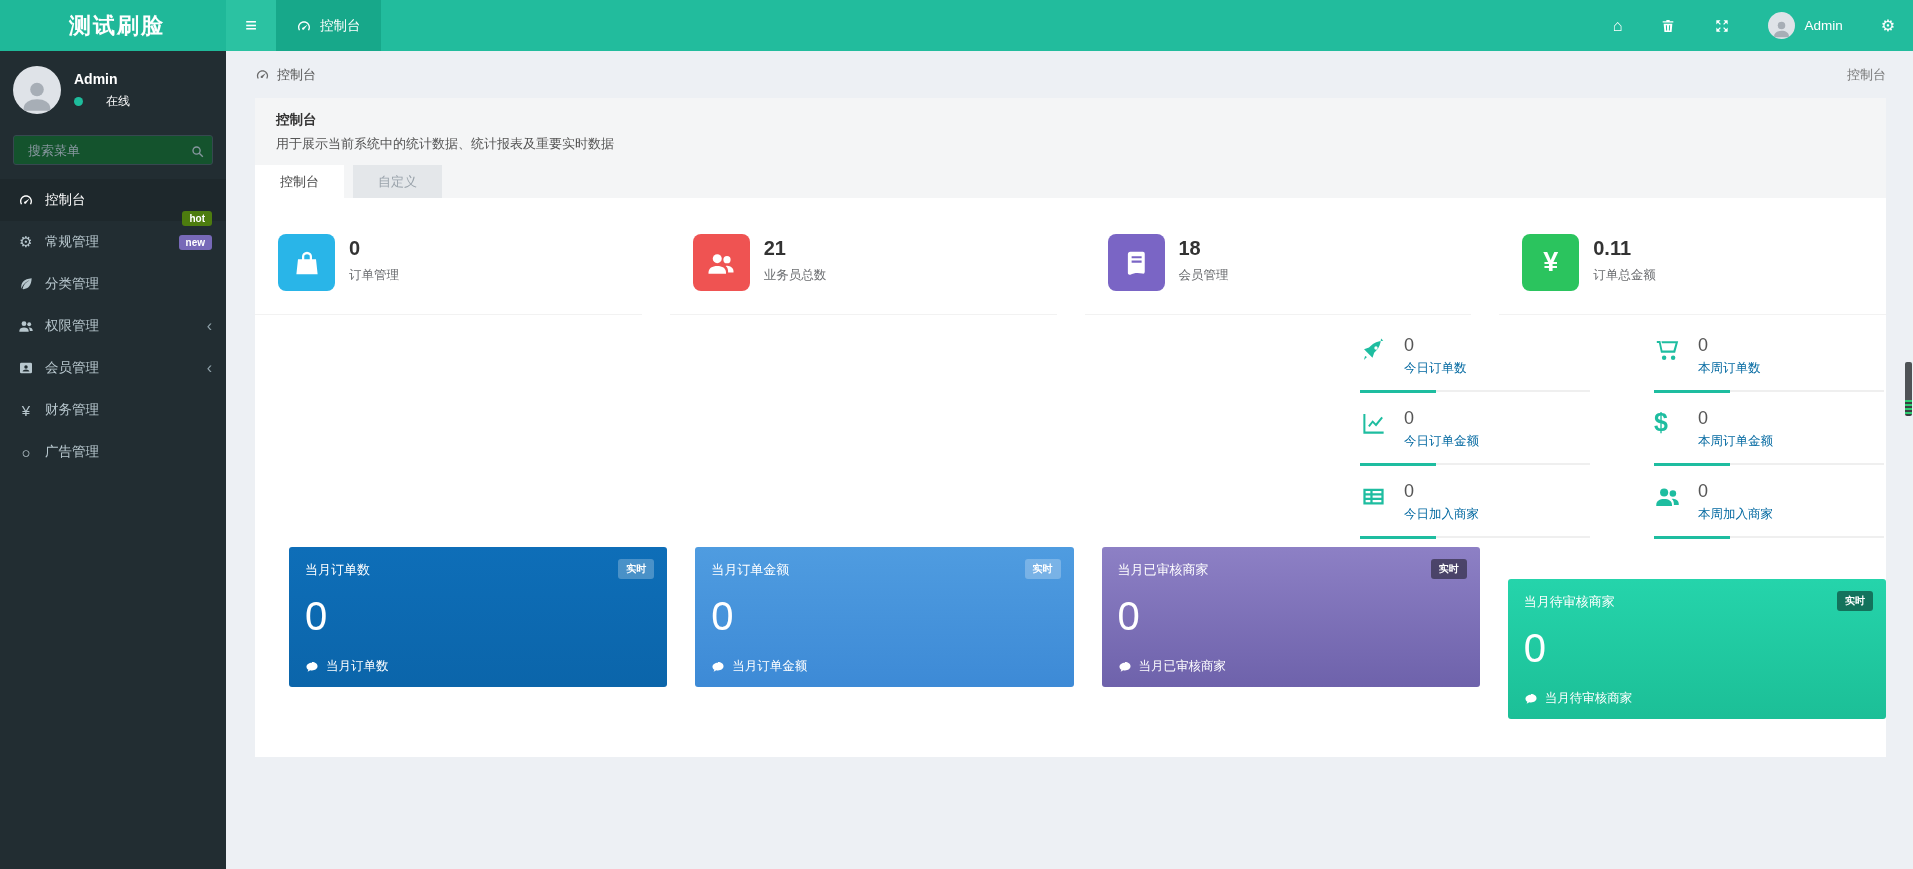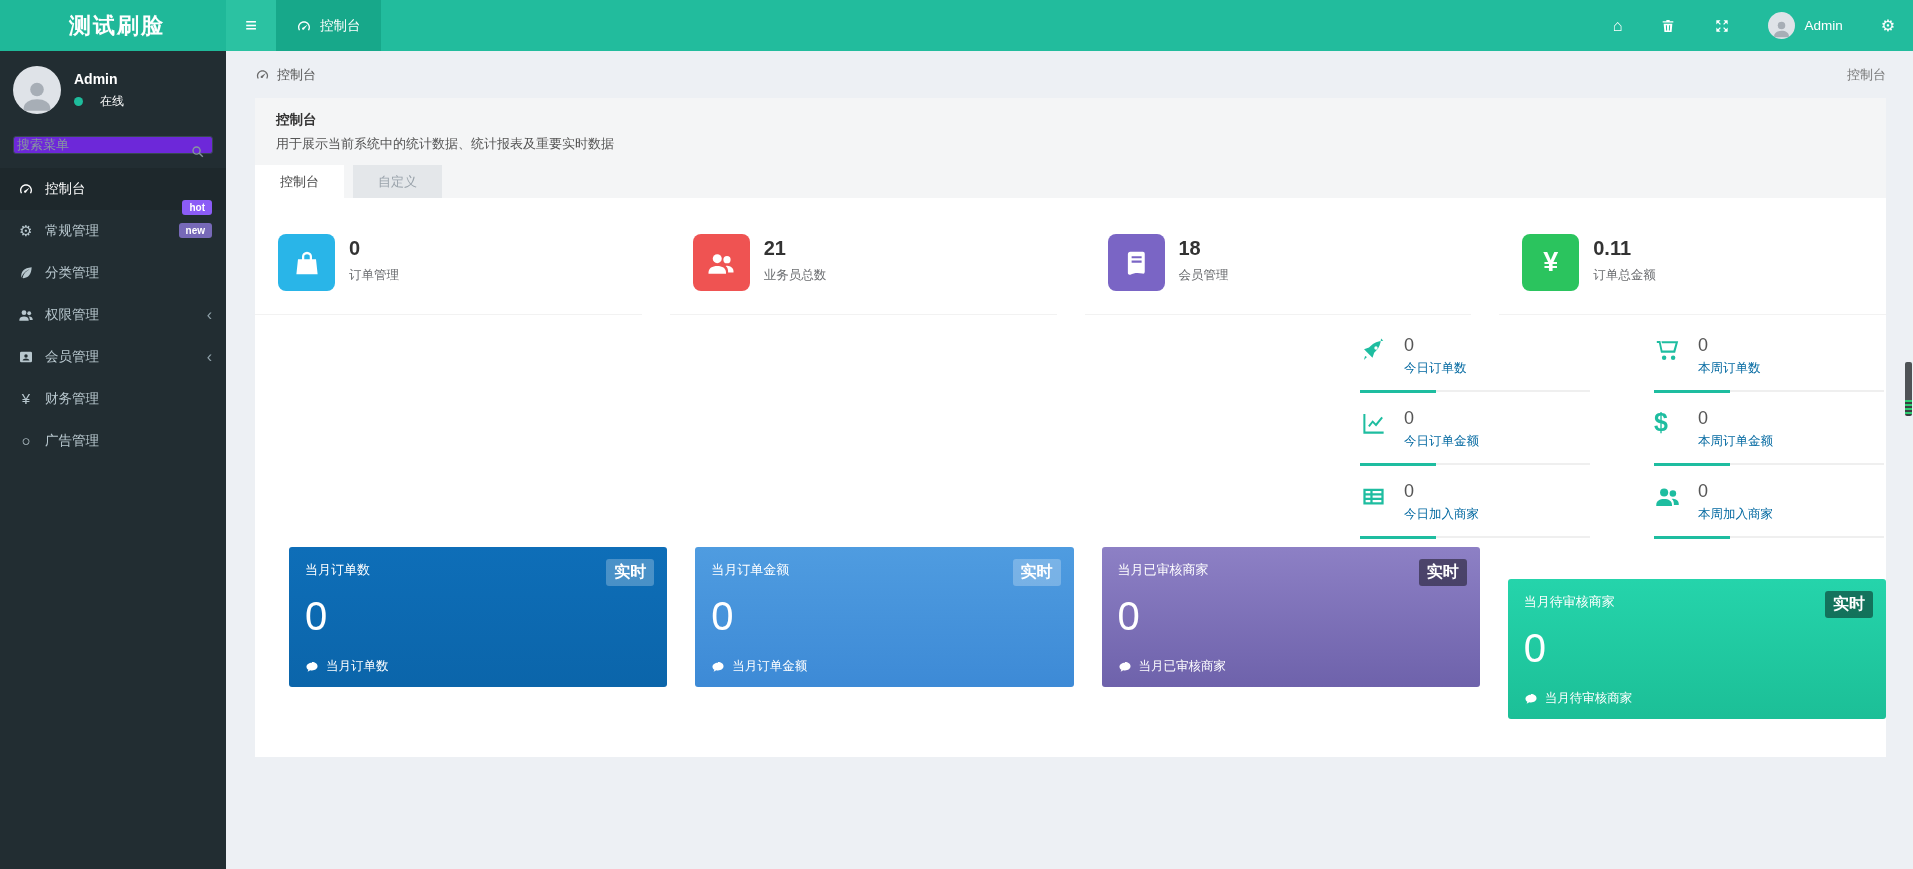--- a/index.html
+++ b/index.html
@@ -20,34 +20,34 @@
   .nav-avatar { width:27px; height:27px; border-radius:50%; background:#dfe3e8; overflow:hidden; display:flex; align-items:flex-end; justify-content:center; }
   .nav-avatar svg { width:21px; height:21px; fill:#a7aeb6; }
   .nav-user-name { color:#fff; font-size:13.5px; }
 
   
   .sidebar { position:absolute; left:0; top:51px; bottom:0; width:226px; background:#222d32; z-index:4; }
   .user-panel { display:flex; gap:13px; padding:15px 13px 13px; align-items:center; }
   .side-avatar { width:48px; height:48px; border-radius:50%; background:#dfe3e8; overflow:hidden; display:flex; align-items:flex-end; justify-content:center; flex:none; }
   .side-avatar svg { width:38px; height:38px; fill:#a7aeb6; }
   .user-name { color:#fff; font-size:14px; font-weight:bold; margin-bottom:6px; }
-  .user-status { color:#fff; font-size:12px; display:flex; align-items:center; gap:17px; }
+  .user-status { color:#fff; font-size:12px; display:flex; align-items:center; gap:23px; }
   .status-dot { width:9px; height:9px; border-radius:50%; background:#1ebc9c; display:inline-block; }
   .sidebar-search { margin:8px 13px 14px; position:relative; }
-  .sidebar-search input { width:100%; height:18px; background:#6d28d9; border:1px solid #374850; border-radius:3px; color:#ccc; font-size:13px; padding:0 30px 0 3px; outline:none; }
+  .sidebar-search input { width:100%; height:30px; background:#14532d; border:1px solid #374850; border-radius:3px; color:#ccc; font-size:13px; padding:0 30px 0 14px; outline:none; }
   .sidebar-search input::placeholder { color:#87979f; }
   .search-btn { position:absolute; right:8px; top:9px; color:#87979f; cursor:pointer; }
   .search-btn svg { width:15px; height:15px; stroke:#87979f; fill:none; }
   .menu { list-style:none; }
   .menu-item { height:42px; display:flex; align-items:center; padding:0 14px; color:#b8c7ce; font-size:13.5px; cursor:pointer; }
   .menu-item.active { background:#1e282c; color:#fff; }
   .menu-icon { width:24px; margin-right:7px; display:flex; justify-content:center; font-size:15px; }
   .menu-icon svg { width:16px; height:16px; fill:currentColor; }
   .menu-badge { margin-left:auto; color:#fff; font-size:10px; font-weight:bold; padding:2px 7px; border-radius:3px; }
-  .badge-hot { background:#8b5cf6;margin-top:37px; }
+  .badge-hot { background:#4d7c0f;margin-top:37px; }
   .badge-new { background:#7769b8; }
   .menu-chevron { margin-left:auto; color:#8ea0a8; font-size:16px; line-height:1; }
 
   
   .main { position:absolute; left:226px; top:51px; right:0; bottom:0; background:#edf0f4; padding:0 27px 0 29px; overflow:hidden; }
   .breadcrumb-bar { height:47px; display:flex; align-items:center; justify-content:space-between; color:#555; font-size:13px; }
   .breadcrumb-left { display:flex; align-items:center; gap:7px; cursor:pointer; }
   .breadcrumb-left svg { width:15px; height:15px; fill:#6a6a6a; }
   .breadcrumb-right { color:#777; }
 
@@ -75,21 +75,21 @@
   .mini::after { content:""; position:absolute; left:0; bottom:-3px; width:76px; height:3px; background:#1ebda0; }
   .mini-icon { width:38px; color:#1ebda0; padding-top:1px; display:flex; justify-content:flex-start; }
   .mini-icon svg { width:27px; height:27px; fill:#1ebda0; }
   .mini-icon .glyph { font-size:25px; font-weight:bold; line-height:1; }
   .mini-num { font-size:18px; color:#555; line-height:1.1; }
   .mini-label { font-size:12.5px; color:#0369a1; margin-top:4px; }
 
   .cards-row { display:grid; grid-template-columns:repeat(4,1fr); column-gap:28px;padding-left:34px; }
   .card { height:140px; border-radius:3px; color:#fff; position:relative; padding:14px 16px; }
   .card-title { font-size:13px; }
-  .card-badge { position:absolute; right:13px; top:12px; font-size:16px; font-weight:bold; padding:3px 8px; border-radius:3px; }
+  .card-badge { position:absolute; right:13px; top:12px; font-size:10px; font-weight:bold; padding:3px 8px; border-radius:3px; }
   .card:nth-child(-n+2) .card-badge { background:rgba(255,255,255,0.25); }
   .card:nth-child(n+3) .card-badge { background:rgba(0,0,0,0.45); }
   .card-value { font-size:40px; font-weight:200; margin-top:17px; line-height:1; }
   .card-footer { position:absolute; left:16px; bottom:12px; font-size:12.5px; display:flex; align-items:center; gap:7px; }
   .card-footer svg { width:14px; height:14px; fill:#fff; }
 
   
   .scrollbar { position:absolute; right:1px; top:362px; width:7px; z-index:9; cursor:pointer; }
   .scroll-dark { height:38px; background:#4f5356; border-radius:2px 2px 0 0; }
   .scroll-stripes { height:16px; background:repeating-linear-gradient(180deg,#2ecc71 0 2px,#3a3f42 2px 4px); border-radius:0 0 2px 2px; }

